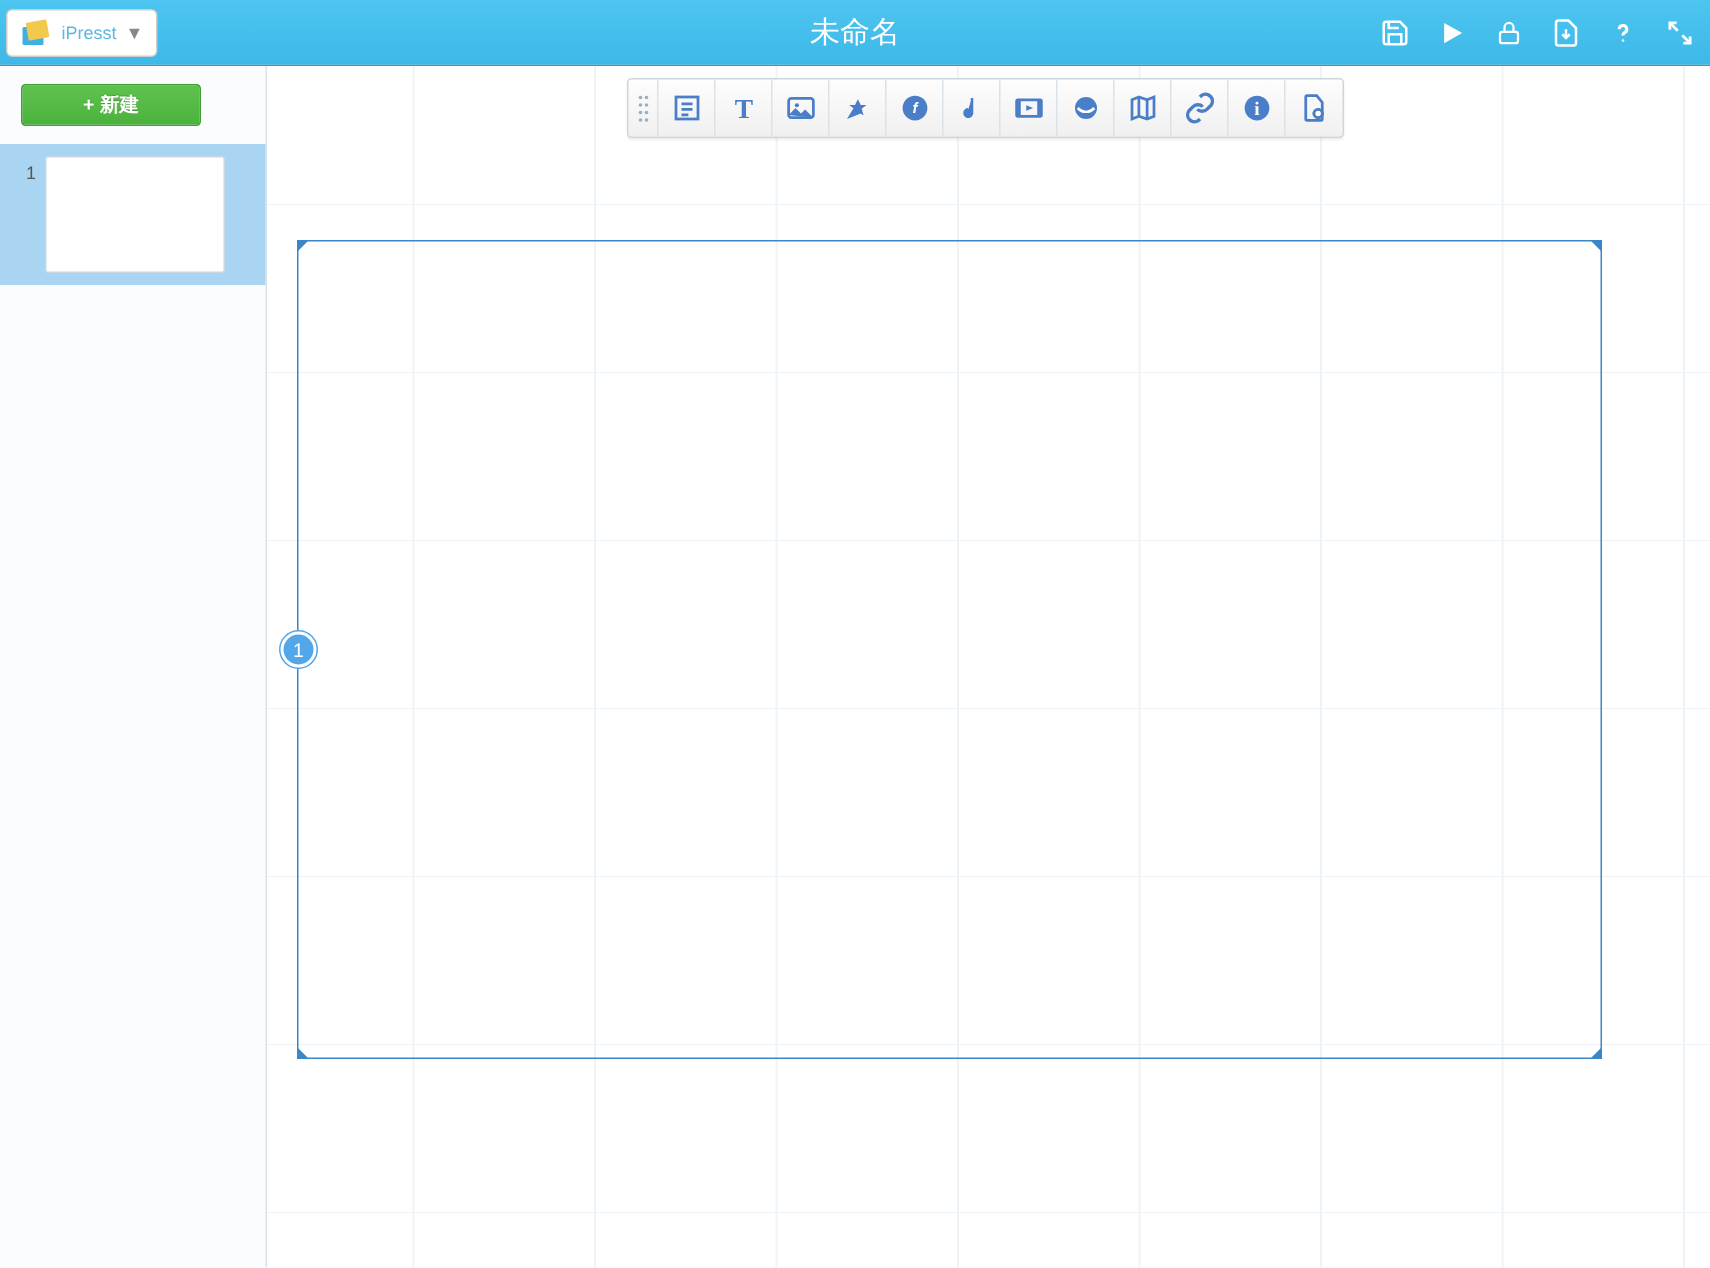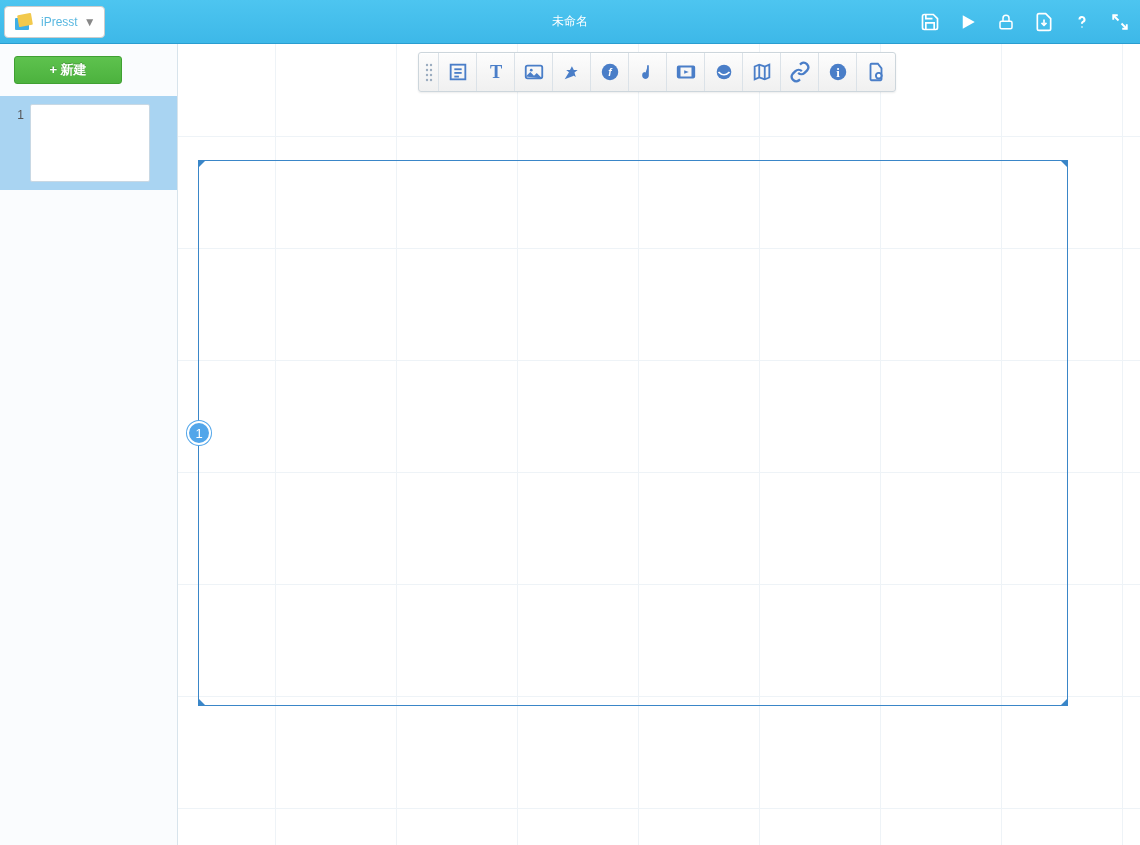--- a/index.html
+++ b/index.html
@@ -38,21 +38,21 @@
   .logo-caret {
     color: #888;
     font-size: 12px;
     margin-left: 6px;
   }
   .doc-title {
     position: absolute;
     left: 50%;
     transform: translateX(-50%);
     color: #fff;
-    font-size: 12px;
+    font-size: 20px;
   }
   .header-actions {
     position: absolute;
     right: 8px;
     display: flex;
     gap: 14px;
     align-items: center;
   }
   .header-actions .hicon {
     width: 24px; height: 24px;
@@ -73,21 +73,21 @@
     width: 178px;
     background: #fafcfe;
     border-right: 1px solid #d8e4ec;
     display: flex;
     flex-direction: column;
   }
   .new-btn-row {
     padding: 12px 14px;
   }
   .new-btn {
-    width: 108px;
+    width: 120px;
     height: 28px;
     background: linear-gradient(#5ec24e, #4cb23e);
     border: 1px solid #3fa032;
     border-radius: 3px;
     color: #fff;
     font-size: 13px;
     font-weight: bold;
     display: flex;
     align-items: center;
     justify-content: center;

